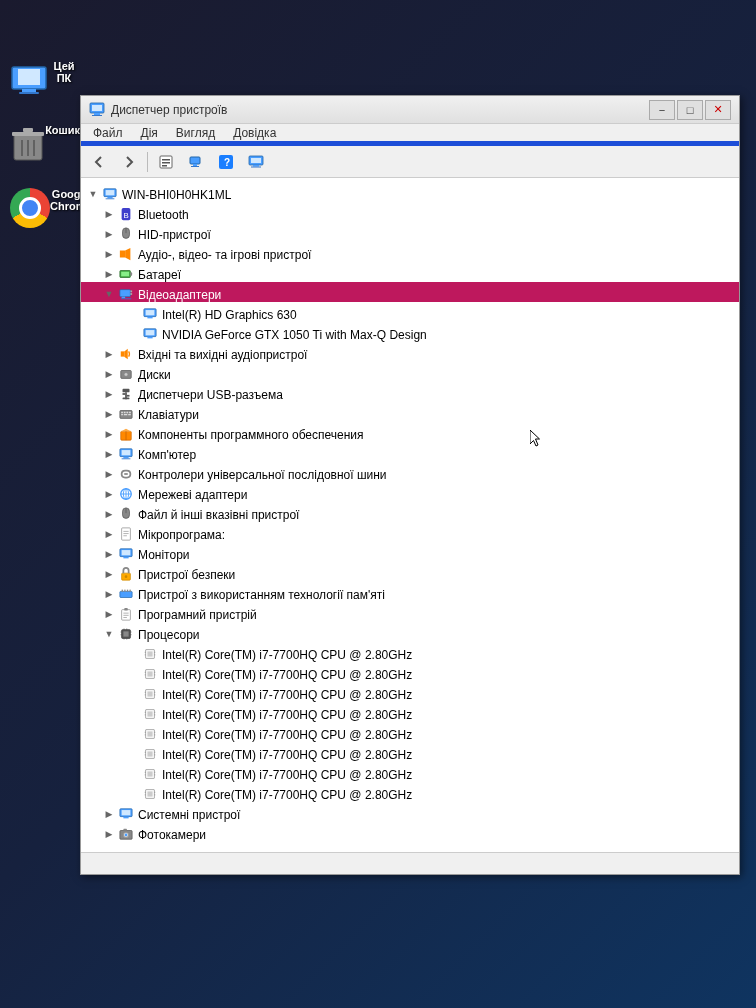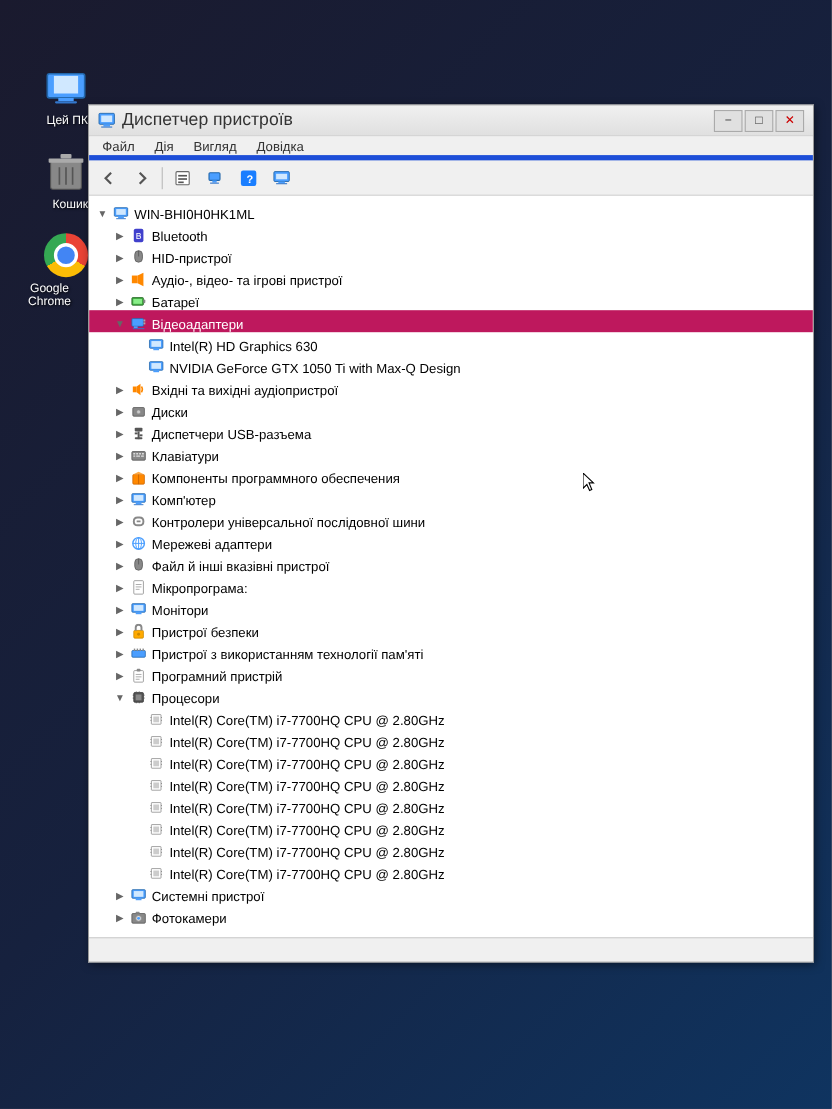--- a/index.html
+++ b/index.html
@@ -25,24 +25,25 @@
       position: absolute;
       left: 10px;
       top: 60px;
       display: flex;
       flex-direction: column;
       gap: 20px;
     }
 
     .desktop-icon {
       display: flex;
-      flex-direction: column;
-      align-items: flex-end;
+      flex-direction: row;
+      align-items: flex-start;
       width: 70px;
       cursor: pointer;
+      font-weight: bold;
     }
 
     .desktop-icon .icon-img {
       width: 40px;
       height: 40px;
       display: flex;
       align-items: center;
       justify-content: center;
       margin-bottom: 4px;
     }
@@ -226,21 +227,21 @@
       margin-right: 3px;
     }
 
     .tree-label {
       font-size: 12px;
     }
 
     
     .indent-0 { padding-left: 4px; }
     .indent-1 { padding-left: 20px; }
-    .indent-2 { padding-left: 36px; }
+    .indent-2 { padding-left: 16px; margin-left: 28px; }
 
     
     .statusbar {
       height: 22px;
       background: #f0f0f0;
       border-top: 1px solid #ccc;
       display: flex;
       align-items: center;
       padding: 0 6px;
       font-size: 11px;
@@ -306,21 +307,21 @@
   <div class="window">
 
     <div class="window-titlebar">
       <div class="window-titlebar-left">
         <svg class="titlebar-icon" viewBox="0 0 16 16">
           <rect x="1" y="1" width="14" height="10" rx="1" fill="#4a9eff" stroke="#2266aa" stroke-width="0.8"></rect>
           <rect x="3" y="3" width="10" height="6" fill="#d0e8ff"></rect>
           <rect x="5" y="11" width="6" height="2" fill="#4a9eff"></rect>
           <rect x="3" y="13" width="10" height="1" fill="#3377cc"></rect>
         </svg>
-        <span style="font-size:16px;color:#333;font-weight:normal;">Диспетчер пристроїв</span>
+        <span style="font-size:12px;color:#333;font-weight:normal;">Диспетчер пристроїв</span>
       </div>
       <div class="window-titlebar-controls">
         <div class="title-btn">−</div>
         <div class="title-btn">□</div>
         <div class="title-btn" style="color:#cc0000;">✕</div>
       </div>
     </div>
 
     <div class="menubar">
       <span class="menu-item">Файл</span>

